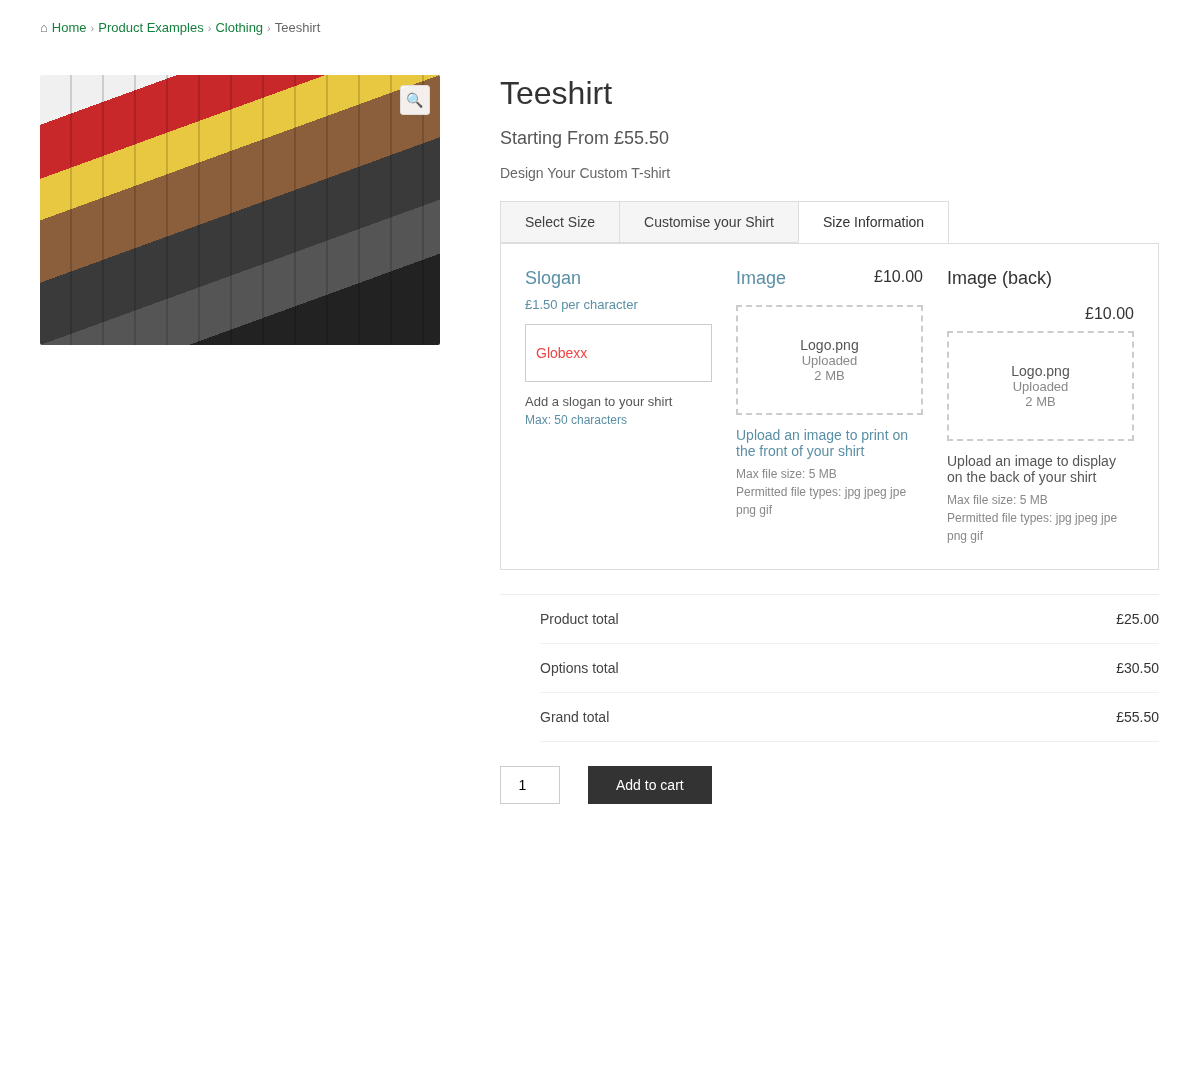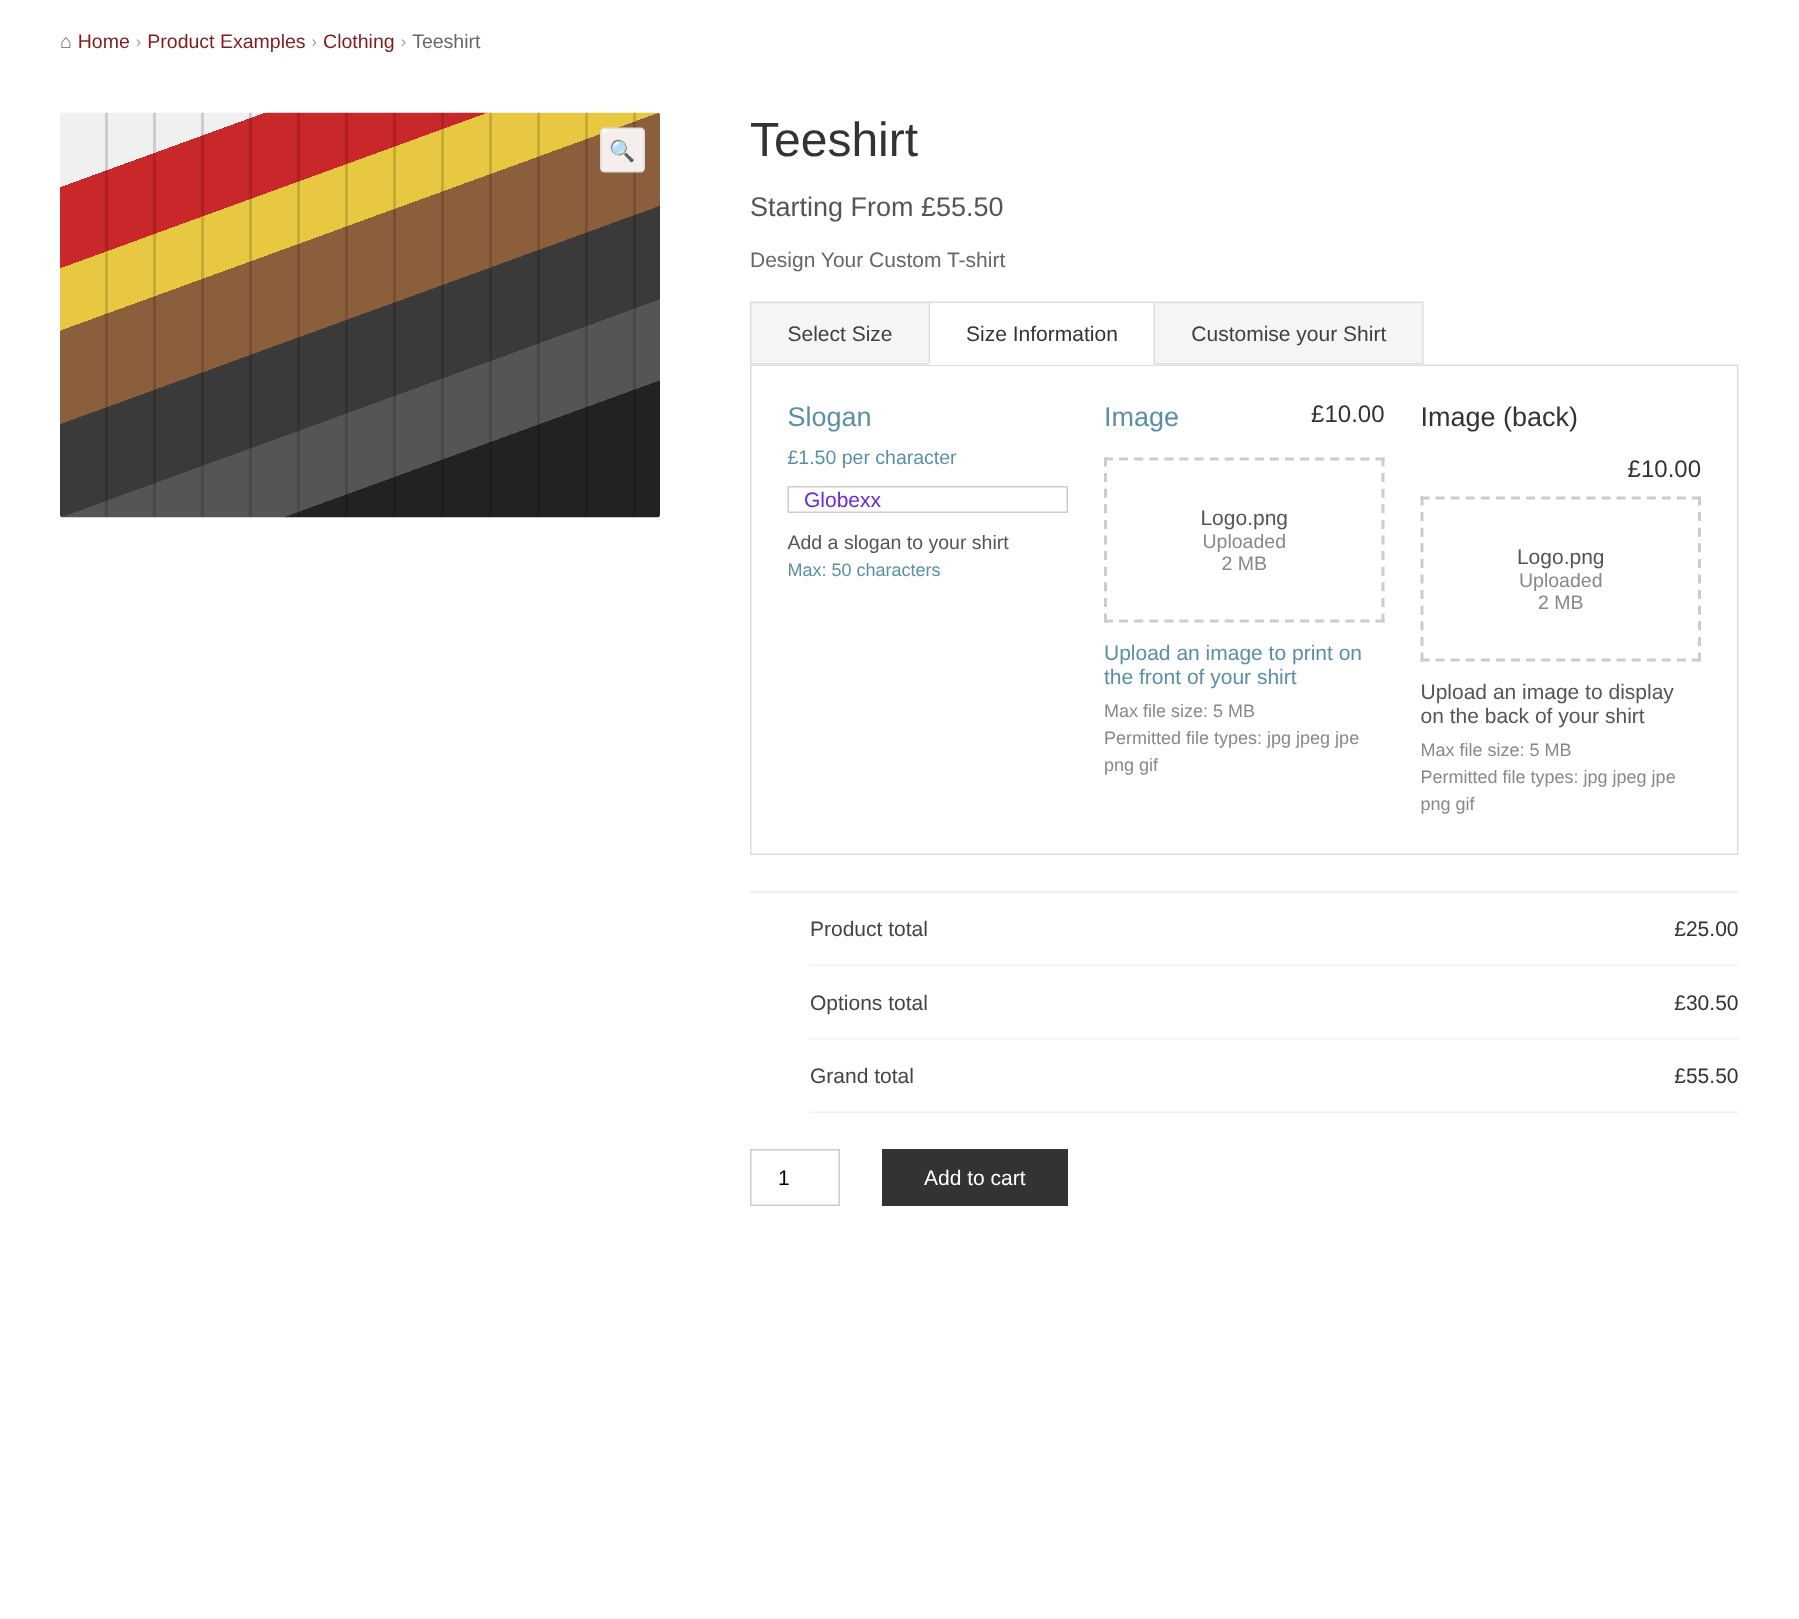--- a/index.html
+++ b/index.html
@@ -2,21 +2,21 @@
 <html><head>
   <meta charset="utf-8">
   <style>
     * { box-sizing: border-box; margin: 0; padding: 0; }
     body { font-family: -apple-system, BlinkMacSystemFont, 'Segoe UI', Arial, sans-serif; background: #fff; color: #333; font-size: 14px; }
 
     .page-wrapper { max-width: 1199px; margin: 0 auto; padding: 20px 40px 40px; }
 
     
     .breadcrumb { display: flex; align-items: center; gap: 4px; font-size: 13px; color: #666; margin-bottom: 40px; }
-    .breadcrumb a { color: #7f1d1d; text-decoration: none; }
+    .breadcrumb a { color: #15803d; text-decoration: none; }
     .breadcrumb .sep { color: #999; font-size: 11px; }
 
     
     .product-layout { display: flex; gap: 60px; align-items: flex-start; }
 
     
     .product-image-section { position: relative; flex-shrink: 0; width: 400px; }
     .product-image-box {
       width: 400px;
       height: 270px;
@@ -115,24 +115,24 @@
     
     .customise-grid { display: grid; grid-template-columns: 1fr 1fr 1fr; gap: 24px; }
 
     .custom-section-title { font-size: 18px; color: #5a8fa5; font-weight: 400; margin-bottom: 8px; }
     .custom-section-title.dark { color: #333; }
     .custom-price { font-size: 16px; color: #333; text-align: right; }
     .custom-price-per { font-size: 13px; color: #5a8fa5; margin-bottom: 12px; }
 
     .slogan-input {
       width: 100%;
-      padding: 0 10px;
+      padding: 20px 10px;
       border: 1px solid #ccc;
       font-size: 14px;
-      color: #6d28d9;
+      color: #ef4444;
       margin-bottom: 12px;
       outline: none;
     }
 
     .slogan-hint { font-size: 13px; color: #555; margin-bottom: 4px; }
     .slogan-max { font-size: 12px; color: #5a8fa5; }
 
     
     .upload-box {
       border: 2px dashed #ccc;
@@ -215,22 +215,22 @@
       </div>
     </div>
 
     <div class="product-info">
       <h1 class="product-title">Teeshirt</h1>
       <p class="product-price">Starting From £55.50</p>
       <p class="product-subtitle">Design Your Custom T-shirt</p>
 
       <div class="tabs">
         <div class="tab">Select Size</div>
+        <div class="tab">Customise your Shirt</div>
         <div class="tab active">Size Information</div>
-        <div class="tab">Customise your Shirt</div>
       </div>
 
       <div class="tab-panel">
         <div class="customise-grid">
 
           <div>
             <div class="custom-section-title">Slogan</div>
             <div class="custom-price-per">£1.50 per character</div>
             <input class="slogan-input" type="text" value="Globexx" style="">
             <p class="slogan-hint">Add a slogan to your shirt</p>

